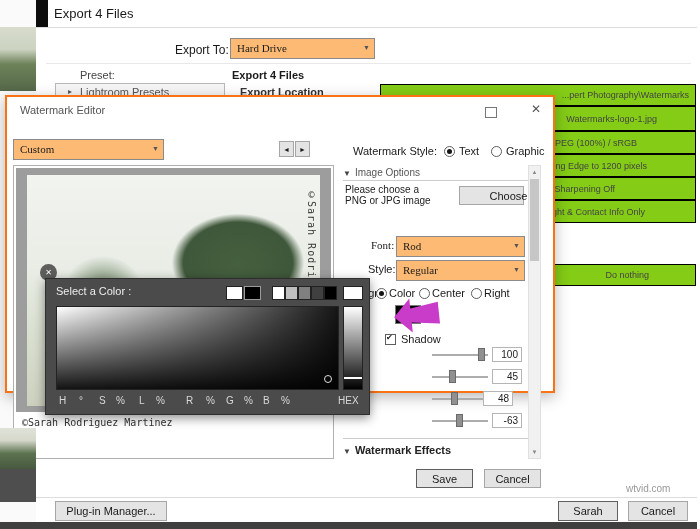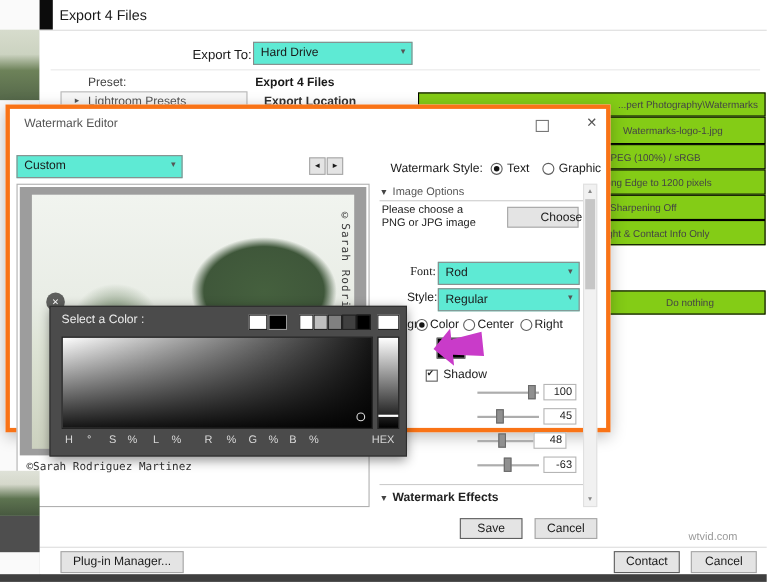--- a/index.html
+++ b/index.html
@@ -2,22 +2,22 @@
 <html><head>
 <meta charset="utf-8">
 <style>
   html,body{margin:0;padding:0;background:#fff;}
   #root{position:relative;width:700px;height:529px;background:#ffffff;
         font-family:"Liberation Sans",sans-serif;overflow:hidden;color:#1a1a1a;}
   .abs{position:absolute;}
   .lbl{position:absolute;font-size:11px;color:#1a1a1a;white-space:nowrap;}
   .btn{position:absolute;background:#e4e4e4;border:1px solid #a6a6a6;box-sizing:border-box;
        font-size:11px;color:#1a1a1a;display:flex;align-items:center;justify-content:center;cursor:default;}
-  .sel{position:absolute;background:#5eead4;border:1px solid #8a8a8a;box-sizing:border-box;
-       font-size:11px;color:#1a1a1a;padding:3px 16px 16px 6px;white-space:nowrap;overflow:hidden;}
+  .sel{position:absolute;background:#fdba74;border:1px solid #8a8a8a;box-sizing:border-box;
+       font-size:11px;color:#1a1a1a;padding:3px 16px 16px 6px;white-space:nowrap;overflow:hidden;font-family:Liberation Serif, serif;}
   .chev{position:absolute;right:4px;top:5px;font-size:7px;color:#555;}
   .radio{position:absolute;width:11px;height:11px;border:1px solid #5e5e5e;border-radius:50%;
          background:#fff;box-sizing:border-box;}
   .radio.on::after{content:"";position:absolute;left:2px;top:2px;width:5px;height:5px;
          background:#141414;border-radius:50%;}
   .sect{position:absolute;font-size:11px;font-weight:bold;color:#222;white-space:nowrap;}
   .tri{font-size:8px;color:#444;margin-right:4px;font-weight:normal;}
   .srow{position:absolute;left:344px;width:316px;background:#84cc16;border:1px solid #000000;
         box-sizing:border-box;font-size:9px;color:#444;display:flex;align-items:center;
         justify-content:flex-end;}
@@ -64,25 +64,25 @@
     <div class="srow" style="top:84px;height:22px;padding-right:6px;">...pert Photography\Watermarks</div>
     <div class="srow" style="top:106px;height:25px;padding-right:38px;">Watermarks-logo-1.jpg</div>
     <div class="srow" style="top:131px;height:23px;padding-right:58px;">JPEG (100%) / sRGB</div>
     <div class="srow" style="top:154px;height:23px;padding-right:48px;">Resize Long Edge to 1200 pixels</div>
     <div class="srow" style="top:177px;height:23px;padding-right:80px;">Sharpening Off</div>
     <div class="srow" style="top:200px;height:23px;padding-right:50px;">Copyright &amp; Contact Info Only</div>
     <div class="srow" style="top:264px;height:22px;padding-right:46px;">Do nothing</div>
 
     <div class="abs" style="left:0;top:497px;width:661px;height:1px;background:#dcdcdc;"></div>
     <div class="btn" style="left:19px;top:501px;width:112px;height:20px;">Plug-in Manager...</div>
-    <div class="btn" style="left:522px;top:501px;width:60px;height:20px;border-color:#606060;">Contact</div>
+    <div class="btn" style="left:522px;top:501px;width:60px;height:20px;border-color:#606060;">Sarah</div>
     <div class="btn" style="left:592px;top:501px;width:60px;height:20px;">Cancel</div>
   </div>
 
-  <div class="abs" style="left:5px;top:95px;width:550px;height:298px;background:#ffffff;border:4px solid #f97316;
+  <div class="abs" style="left:5px;top:95px;width:550px;height:298px;background:#ffffff;border:2px solid #f97316;
               box-sizing:border-box;z-index:10;box-shadow:0 4px 14px rgba(0,0,0,0.28);">
 
     <div class="lbl" style="left:13px;top:7px;color:#555;">Watermark Editor</div>
     <div class="abs" style="left:478px;top:10px;width:10px;height:9px;border:1px solid #777;"></div>
     <div class="abs" style="left:524px;top:5px;font-size:12px;color:#555;">✕</div>
 
     <div class="sel" style="left:6px;top:42px;width:151px;height:20px;">
       <span>Custom</span>
       <span class="chev">▼</span>
     </div>

